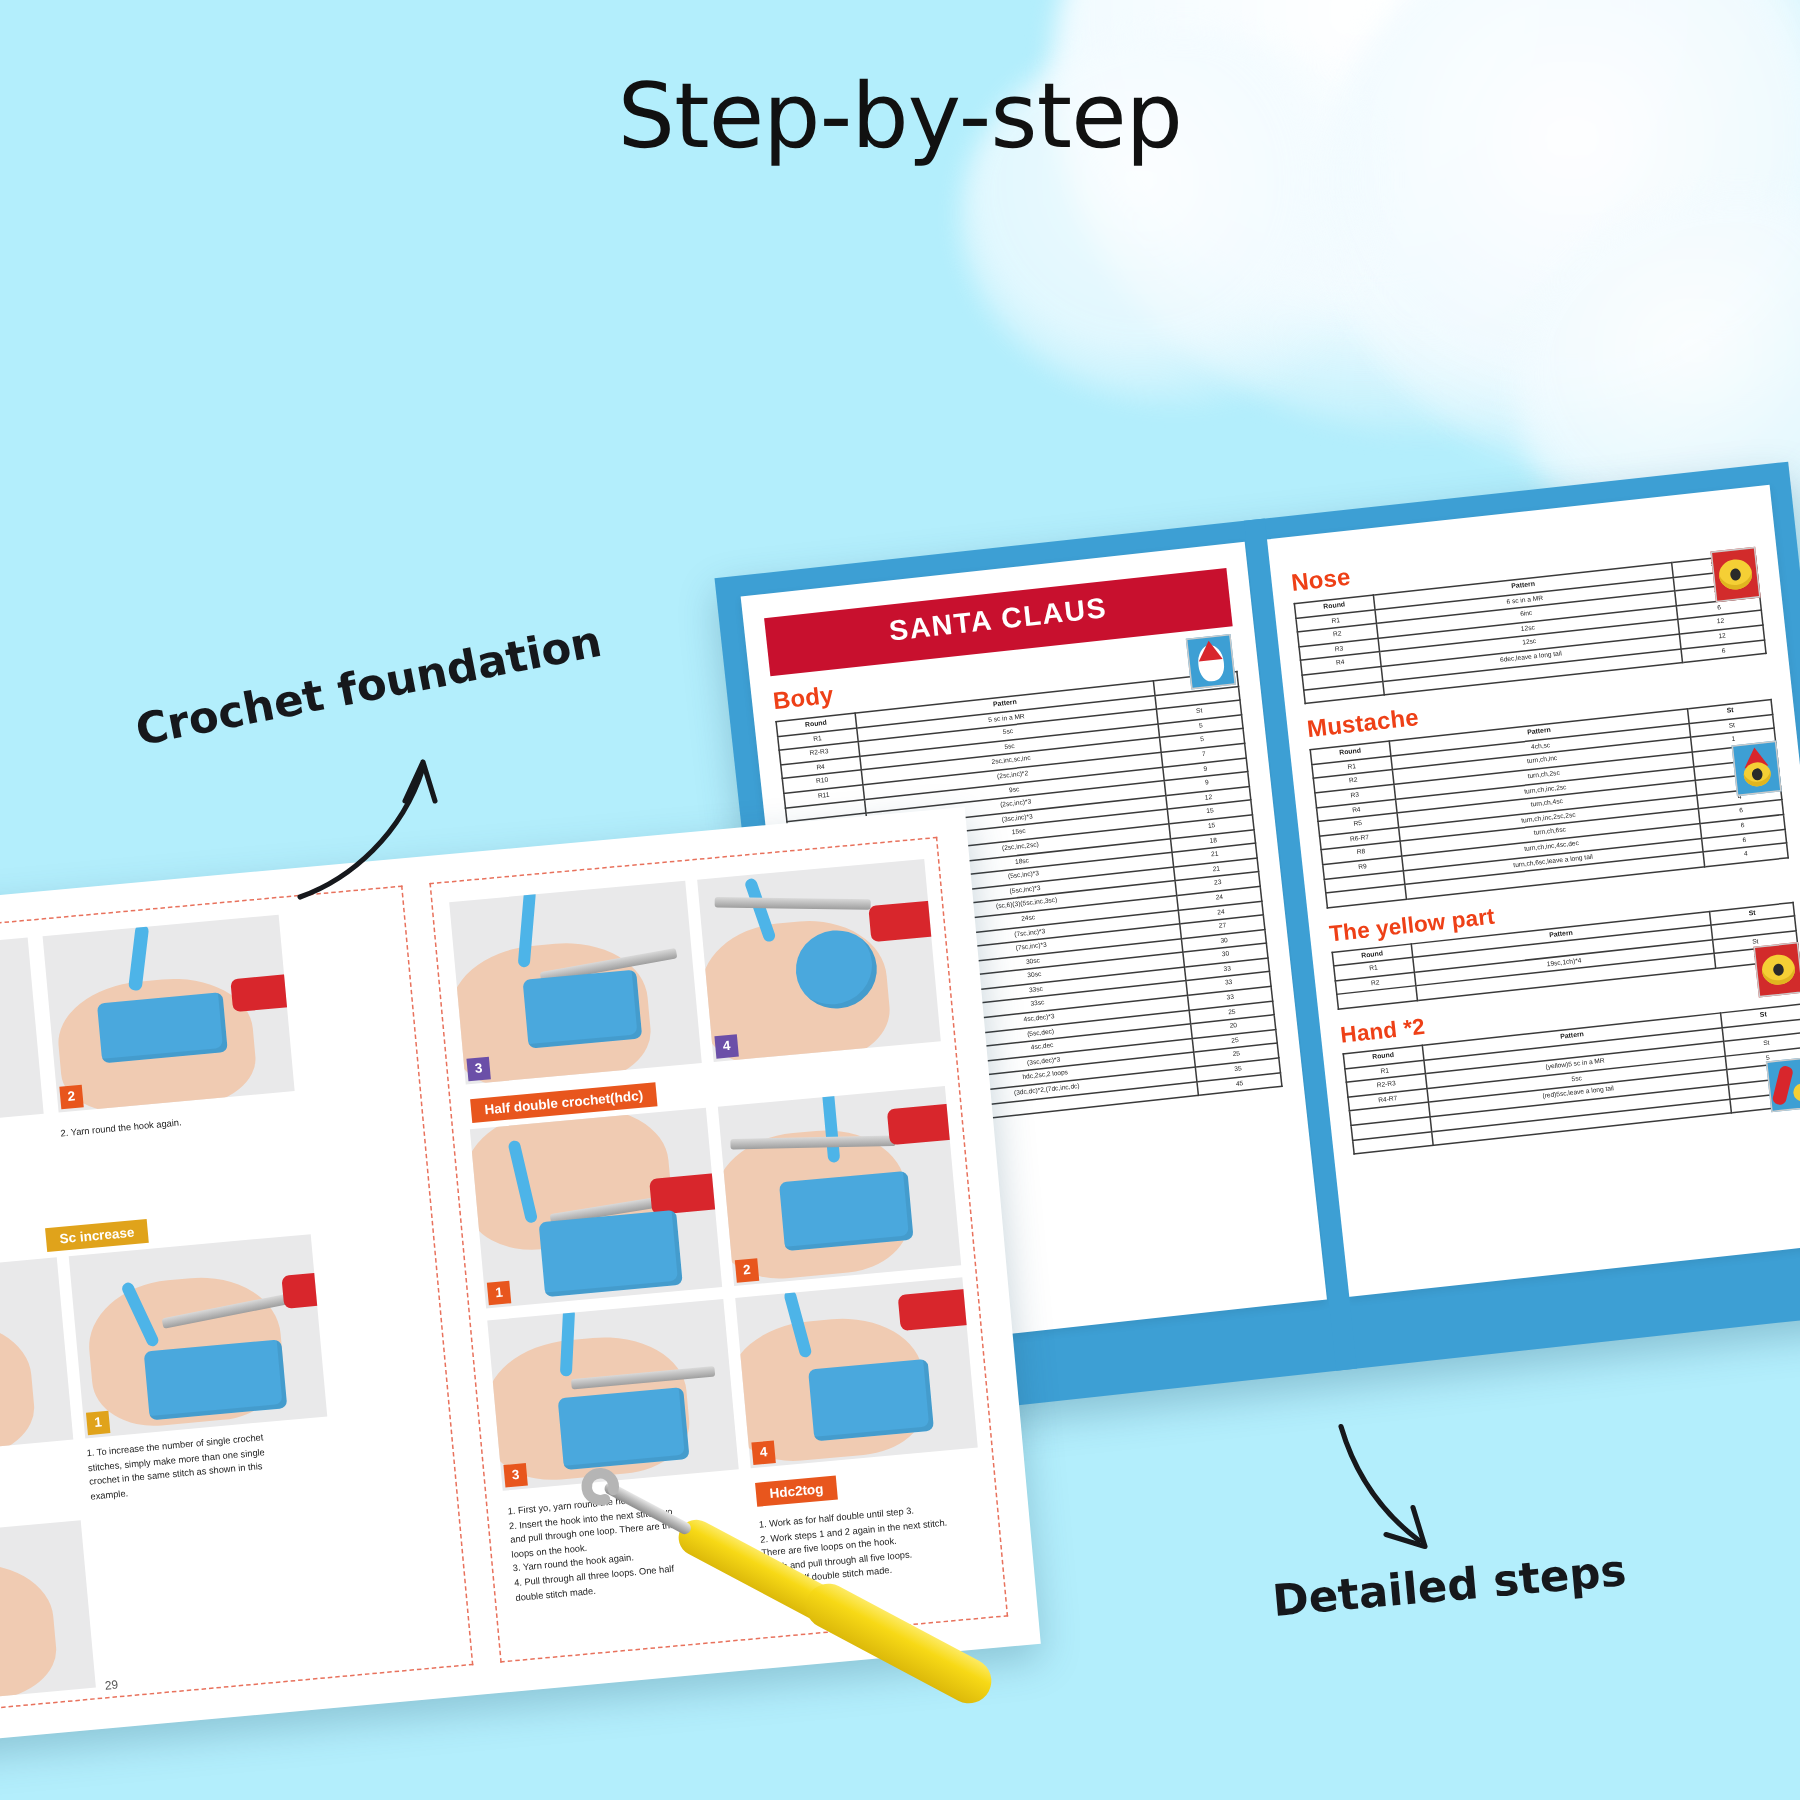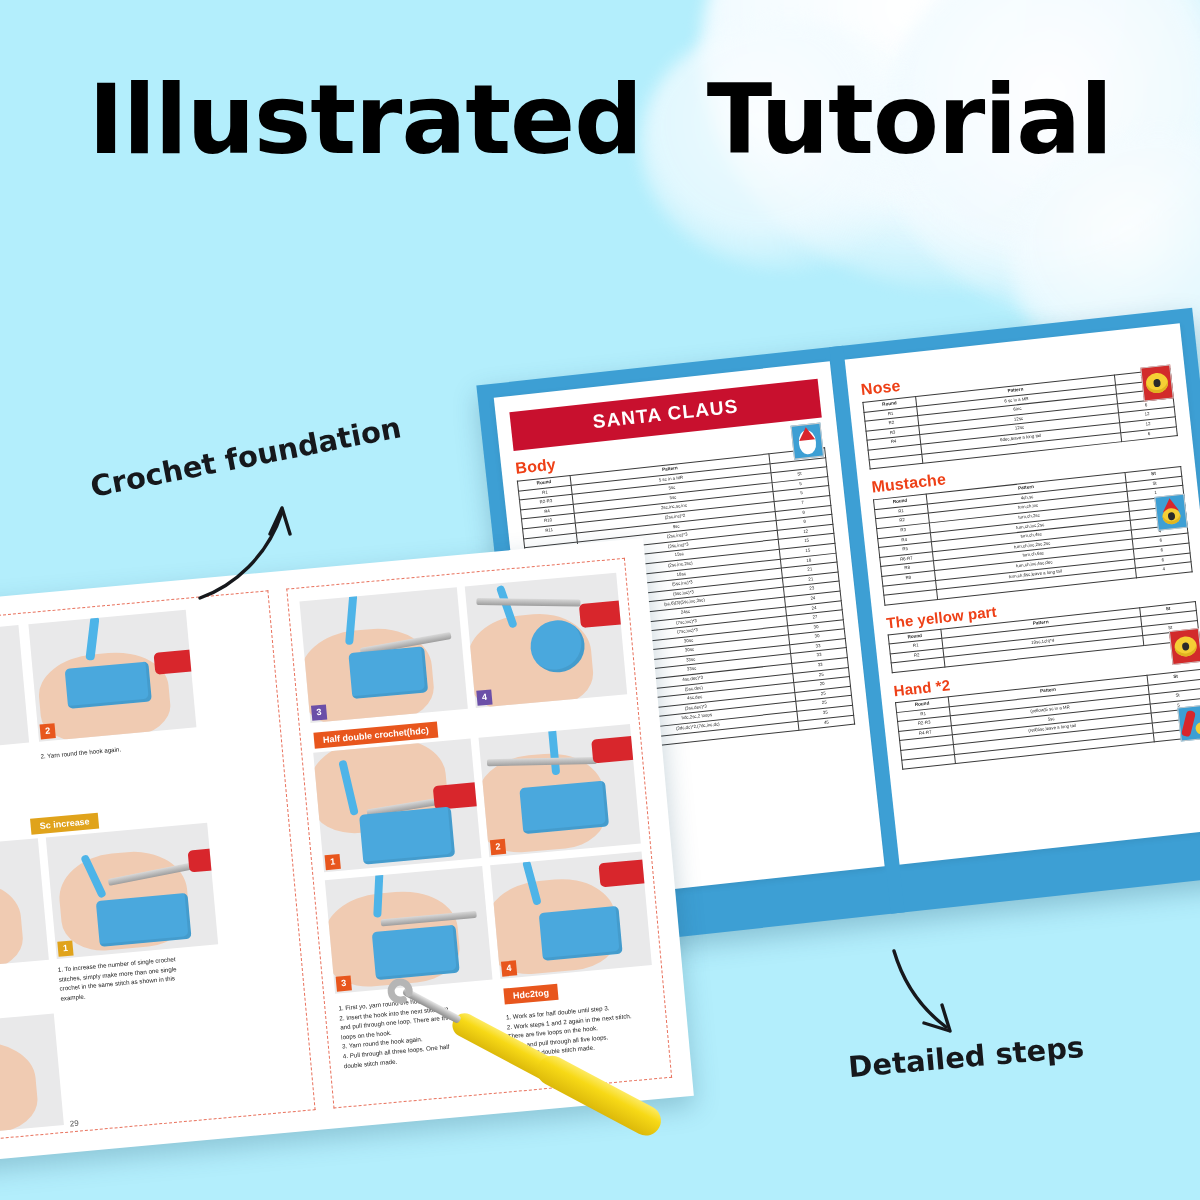--- a/index.html
+++ b/index.html
@@ -191,21 +191,21 @@
 <body>
 
 <div id="cloud-layer">
   <div class="cloud c1"></div>
   <div class="cloud c2"></div>
   <div class="cloud c3"></div>
   <div class="cloud c4"></div>
 </div>
 
 <div id="heading-block">
-  <div id="title">Illustrated  Tutorial</div>
+  <div id="subtitle">Step-by-step</div>
 </div>
 
 <div id="book-right">
   <div id="book-right-cover"></div>
   <div id="book-right-spine"></div>
 
   <div class="rpage" id="rpage-left">
     <div class="santa-banner">SANTA CLAUS</div>
     <div class="sec-head">Body</div>
     <table class="ptable">

